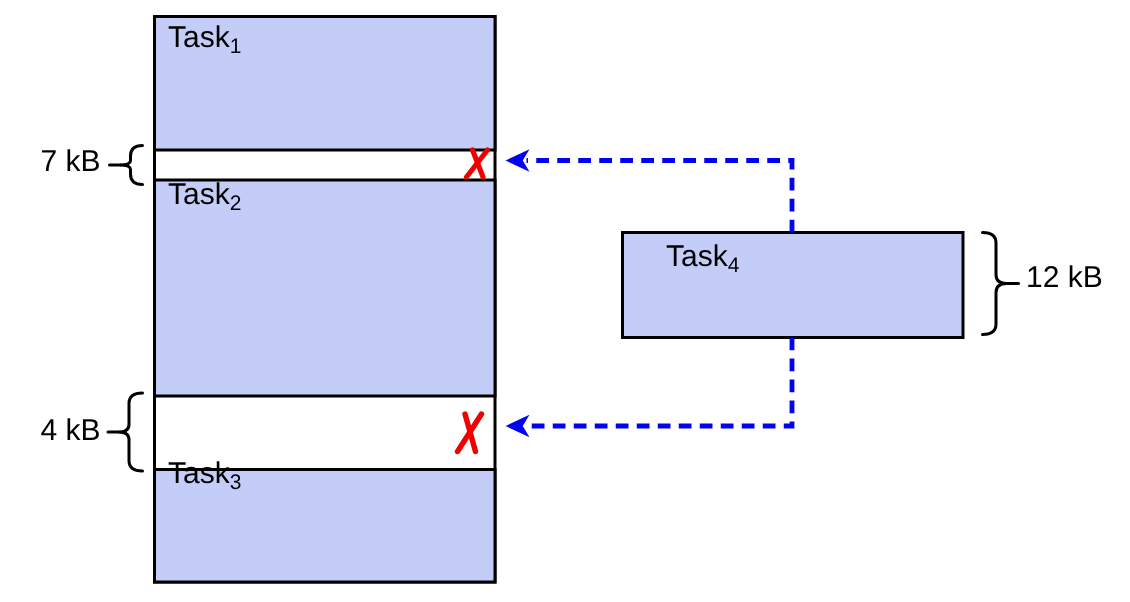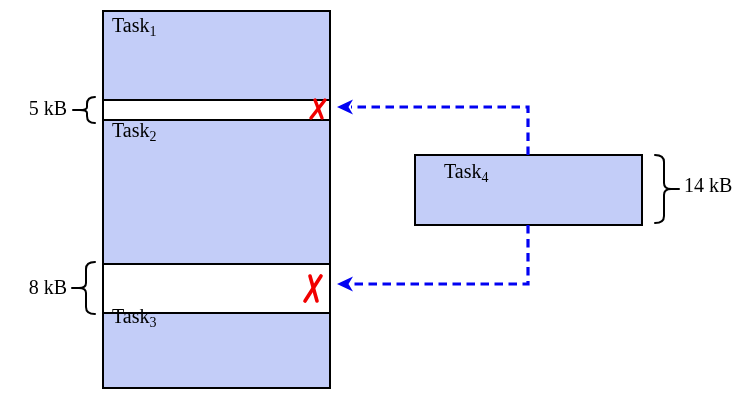--- a/index.html
+++ b/index.html
@@ -1,20 +1,20 @@
 <!DOCTYPE html>
 <html><head>
 <meta charset="utf-8">
 <style>
   html,body{margin:0;padding:0;background:#ffffff;}
   .stage{
     position:relative;
     width:753px;height:401px;
     background:#ffffff;
-    font-family:Liberation Serif, serif;
+    font-family:Liberation Sans, sans-serif;
     overflow:hidden;
   }
   .stage svg{position:absolute;left:0;top:0;}
   .label{
     position:absolute;
     font-size:20px;
     line-height:20px;
     color:#000000;
     white-space:nowrap;
   }
@@ -78,18 +78,18 @@
   </svg>
 
   <div class="label" style="left:112px;top:15px"><span>Task</span><sub>1</sub></div>
 
   <div class="label" style="left:112px;top:120px"><span>Task</span><sub>2</sub></div>
 
   <div class="label" style="left:112px;top:306px"><span>Task</span><sub>3</sub></div>
 
   <div class="label" style="left:444px;top:161px"><span>Task</span><sub>4</sub></div>
 
-  <div class="label size-label-left" style="left:10px;top:98px;width:57px">5 kB</div>
+  <div class="label size-label-left" style="left:10px;top:98px;width:57px">7 kB</div>
 
-  <div class="label size-label-left" style="left:10px;top:277px;width:57px">8 kB</div>
+  <div class="label size-label-left" style="left:10px;top:277px;width:57px">4 kB</div>
 
-  <div class="label" style="left:684px;top:175px">14 kB</div>
+  <div class="label" style="left:684px;top:175px">12 kB</div>
 </div>
 
 </body></html>

